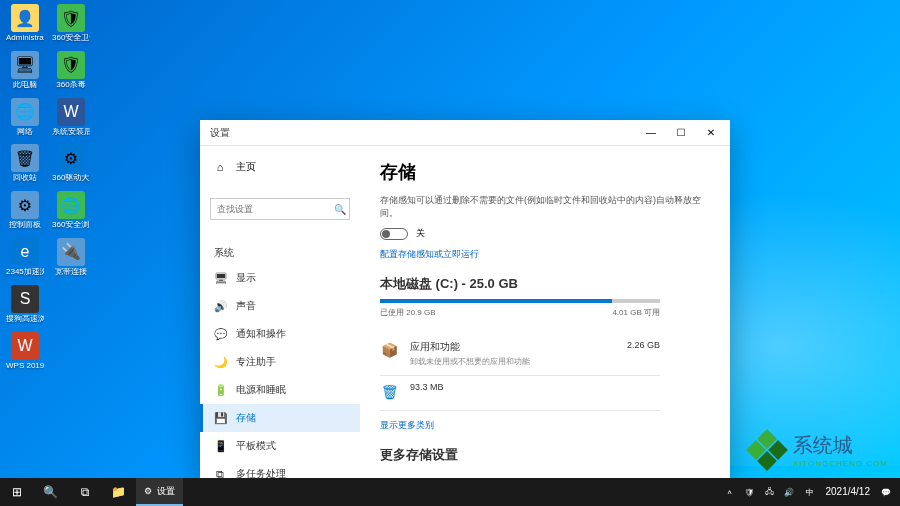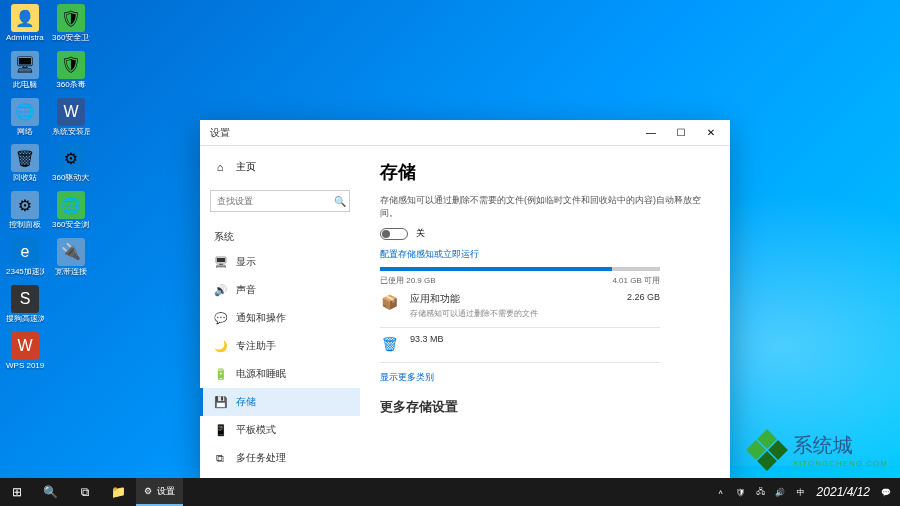--- a/index.html
+++ b/index.html
@@ -20,59 +20,59 @@
 .titlebar { height: 26px; display: flex; align-items: center; justify-content: space-between; padding: 0 4px 0 10px; border-bottom: 1px solid #e5e5e5; }
 .titlebar-title { font-size: 10px; color: #333; }
 .window-controls { display: flex; gap: 0; }
 .win-ctrl { width: 30px; height: 24px; display: flex; align-items: center; justify-content: center; font-size: 10px; cursor: pointer; }
 
 .settings-body { flex: 1; display: flex; overflow: hidden; }
 
 
 .sidebar { width: 160px; background: #fff; padding: 8px 0; overflow-y: auto; }
 .sidebar-home { display: flex; align-items: center; gap: 10px; padding: 6px 14px; font-size: 10px; cursor: pointer; }
-.search-box { margin: 10px 10px; height: 22px; border: 1px solid #ccc; display: flex; align-items: center; padding: 0 6px; }
+.search-box { margin: 18px 10px; height: 22px; border: 1px solid #ccc; display: flex; align-items: center; padding: 0 6px; }
 .search-box input { border: none; outline: none; flex: 1; font-size: 9px; background: transparent; }
 .search-icon { font-size: 10px; color: #666; }
 .sidebar-section { font-size: 10px; font-weight: 400; padding: 8px 14px 4px; color: #333; }
 .sidebar-item { display: flex; align-items: center; gap: 10px; padding: 7px 14px; font-size: 10px; cursor: pointer; color: #333; }
 .sidebar-item.active { background: #e1eefb; color: #0078d4; border-left: 3px solid #0078d4; padding-left: 11px; }
 .sidebar-icon { width: 12px; text-align: center; font-size: 11px; }
 
 
 .content { flex: 1; padding: 14px 20px; overflow-y: auto; background: #fff; }
 .content h1 { font-size: 18px; font-weight: 600; margin-bottom: 10px; }
 .content-desc { font-size: 9px; color: #555; margin-bottom: 8px; line-height: 1.4; }
 .toggle-row { display: flex; align-items: center; gap: 8px; margin-bottom: 8px; }
 .toggle { width: 28px; height: 12px; border: 1px solid #666; border-radius: 7px; position: relative; cursor: pointer; }
 .toggle-knob { width: 8px; height: 8px; background: #666; border-radius: 50%; position: absolute; top: 1px; left: 1px; }
 .toggle-label { font-size: 9px; }
 .link { color: #0066cc; font-size: 9px; cursor: pointer; display: block; margin-bottom: 6px; }
 
 .content h2 { font-size: 13px; font-weight: 600; margin: 14px 0 6px; color: #333; }
 .progress-bar { width: 280px; height: 4px; background: #ccc; margin-bottom: 4px; position: relative; }
 .progress-fill { height: 100%; background: #0078d4; }
-.progress-labels { display: flex; justify-content: space-between; width: 280px; font-size: 8px; color: #666; margin-bottom: 0; align-items: center; }
+.progress-labels { display: flex; justify-content: space-between; width: 280px; font-size: 8px; color: #666; margin-bottom: 16px; align-items: center; }
 .storage-desc { font-size: 9px; color: #555; margin-bottom: 8px; }
 
 .storage-item { display: flex; align-items: flex-start; gap: 10px; padding: 6px 0 8px; border-bottom: 1px solid #e5e5e5; width: 280px; cursor: pointer; }
 .storage-item-icon { width: 20px; height: 20px; display: flex; align-items: center; justify-content: center; color: #0078d4; font-size: 14px; }
 .storage-item-body { flex: 1; }
 .storage-item-title { font-size: 10px; color: #333; }
 .storage-item-sub { font-size: 8px; color: #888; margin-top: 2px; }
 .storage-item-size { font-size: 9px; color: #333; }
 
 
 .taskbar { position: absolute; bottom: 0; left: 0; right: 0; height: 28px; background: #1a1a1a; display: flex; align-items: center; }
 .taskbar-left { display: flex; align-items: center; height: 100%; }
 .tb-btn { width: 34px; height: 100%; display: flex; align-items: center; justify-content: center; cursor: pointer; color: white; font-size: 12px; }
 .tb-app { height: 100%; padding: 0 8px; display: flex; align-items: center; gap: 5px; cursor: pointer; font-size: 9px; color: white; border-bottom: 2px solid #76b9ed; background: rgba(255,255,255,0.1); }
 .taskbar-right { margin-left: auto; display: flex; align-items: center; gap: 4px; padding-right: 6px; color: white; font-size: 8px; height: 100%; }
 .tray-icon { width: 16px; height: 100%; display: flex; align-items: center; justify-content: center; cursor: pointer; }
-.tray-time { display: flex; flex-direction: column; align-items: center; font-size: 12px; line-height: 1.2; padding: 0 4px; cursor: pointer; font-style: italic; }
+.tray-time { display: flex; flex-direction: column; align-items: center; font-size: 10px; line-height: 1.2; padding: 0 4px; cursor: pointer; }
 
 
 .watermark { position: absolute; right: 12px; bottom: 36px; display: flex; align-items: center; gap: 6px; }
 .watermark-logo { width: 40px; height: 40px; position: relative; }
 .diamond { position: absolute; width: 14px; height: 14px; background: #3aad3a; transform: rotate(45deg); }
 .diamond.d1 { top: 2px; left: 13px; }
 .diamond.d2 { top: 13px; left: 2px; }
 .diamond.d3 { top: 13px; left: 24px; background: #1a6b1a; }
 .diamond.d4 { top: 24px; left: 13px; background: #1a6b1a; }
 .watermark-text { display: flex; flex-direction: column; }
@@ -225,34 +225,35 @@
       <h1>存储</h1>
       <div class="content-desc">存储感知可以通过删除不需要的文件(例如临时文件和回收站中的内容)自动释放空间。</div>
       <div class="toggle-row">
         <div class="toggle">
             <div class="toggle-knob"></div>
           </div>
         <span class="toggle-label">关</span>
       </div>
       <a class="link">配置存储感知或立即运行</a>
 
+      <h2>本地磁盘 (C:) - 25.0 GB</h2>
       <div class="progress-bar">
         <div class="progress-fill" id="progress-fill" style="width: 83%;"></div>
       </div>
       <div class="progress-labels">
         <span>已使用 20.9 GB</span>
         <span>4.01 GB 可用</span>
       </div>
 
       <div id="storage-items">
           <div class="storage-item">
             <div class="storage-item-icon">📦</div>
     <div class="storage-item-body">
       <div class="storage-item-title">应用和功能</div>
-      <div class="storage-item-sub">存储感知可以通过删除不需要的文件</div>
+      <div class="storage-item-sub">卸载未使用或不想要的应用和功能</div>
     </div>
     <div class="storage-item-size">2.26 GB</div>
           </div>
           <div class="storage-item">
             <div class="storage-item-icon">🗑</div>
     <div class="storage-item-size">93.3 MB</div>
           </div>
         </div>
 
       <a class="link" style="margin-top:8px">显示更多类别</a>

